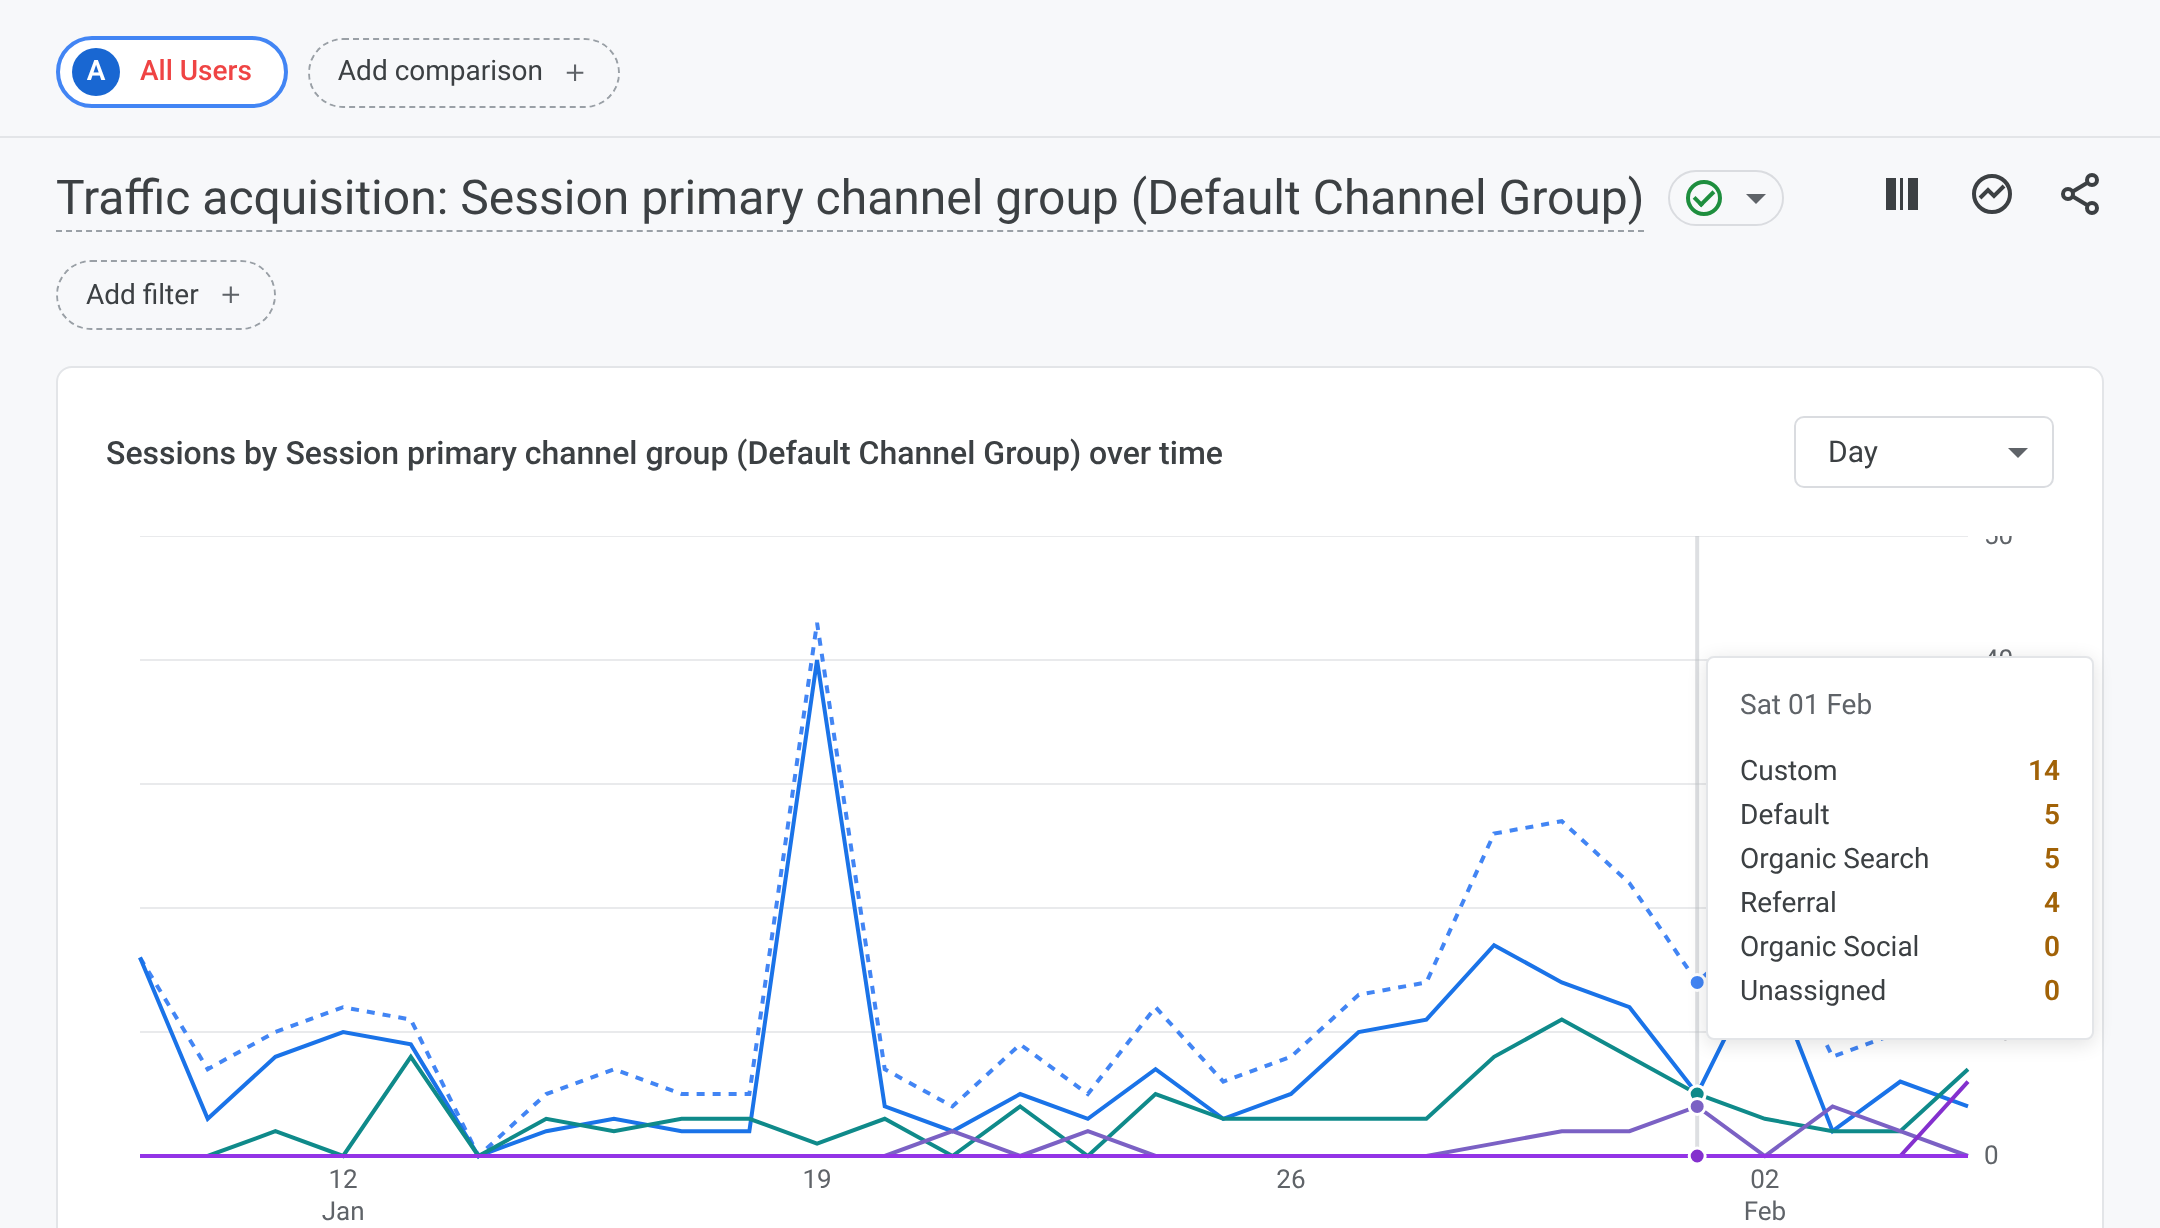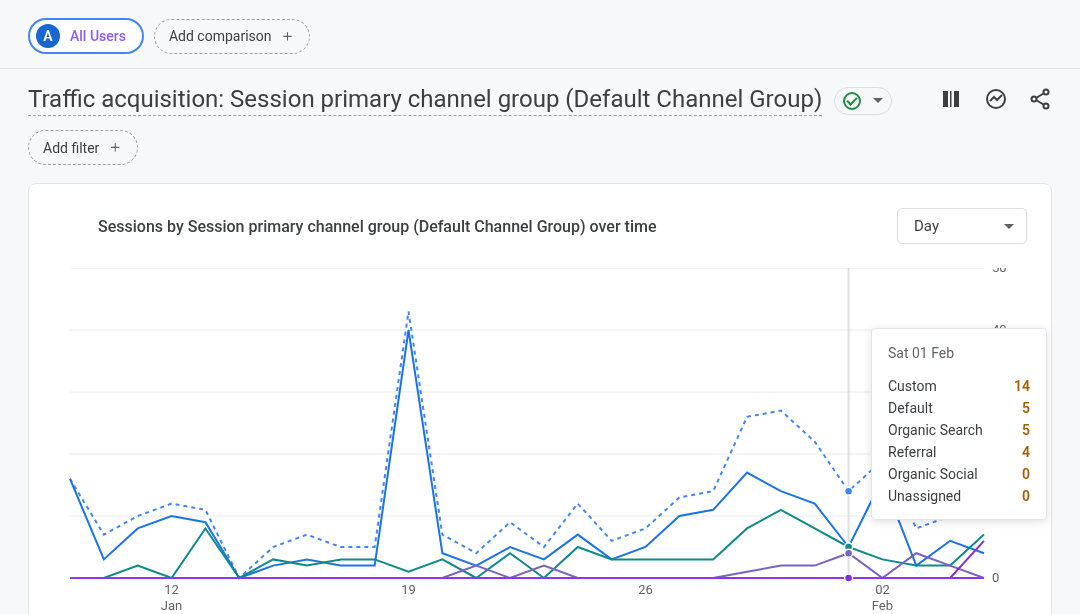--- a/index.html
+++ b/index.html
@@ -31,21 +31,21 @@
     background: #fff;
   }
   .avatar-a {
     width: 24px; height: 24px;
     border-radius: 50%;
     background: #1967d2;
     color: #fff; font-weight: 600;
     display: flex; align-items: center; justify-content: center;
     font-size: 14px;
   }
-  .chip-allusers .label { color: #8b5cf6; font-size: 14px; font-weight: 500; }
+  .chip-allusers .label { color: #ef4444; font-size: 14px; font-weight: 500; }
   .chip-dotted {
     display: inline-flex; align-items: center; gap: 8px;
     border: 1px dashed #9aa0a6;
     border-radius: 20px;
     padding: 6px 14px;
     background: transparent;
     color: #3c4043;
     font-size: 14px;
   }
   .plus-ic { font-size: 16px; color: #5f6368; font-weight: 400; }
@@ -58,21 +58,21 @@
     border-left: 5px solid transparent;
     border-right: 5px solid transparent;
     border-top: 5px solid #5f6368;
     display: inline-block;
     margin-left: 6px;
   }
 
   
   .title-row {
     display: flex;
-    align-items: center;
+    align-items: flex-start;
     gap: 12px;
     padding: 16px 28px 8px 28px;
   }
   .page-title {
     font-size: 24px;
     font-weight: 400;
     color: #3c4043;
     border-bottom: 1px dashed #9aa0a6;
     padding-bottom: 2px;
   }
@@ -112,21 +112,21 @@
     margin: 0 28px;
     background: #fff;
     border: 1px solid #e3e5e8;
     border-radius: 8px;
     padding: 24px 24px 16px 24px;
   }
   .card-head {
     display: flex; justify-content: space-between; align-items: center;
     margin-bottom: 24px;
   }
-  .card-title { font-size: 16px; font-weight: 500; color: #3c4043; margin-left: 45px; }
+  .card-title { font-size: 16px; font-weight: 500; color: #3c4043; }
   .granularity {
     display: inline-flex; align-items: center; gap: 20px;
     border: 1px solid #dadce0; border-radius: 5px;
     padding: 8px 12px 8px 16px;
     font-size: 15px; color: #3c4043;
     background: #fff;
     min-width: 130px;
     justify-content: space-between;
   }
   .gran-caret {
@@ -142,21 +142,21 @@
   .grid line { stroke: #e9eaec; stroke-width: 1; }
   .xline { stroke: #bdc1c6; stroke-width: 1; }
   .hover-line { stroke: #bdc1c6; stroke-width: 2; stroke-dasharray: 0; opacity: 0.5; }
   .series path { fill: none; stroke-width: 2; }
   .series .fill-area { stroke: none; }
 
   
   .tooltip {
     position: absolute;
     top: 60px; right: -20px;
-    width: 176px;
+    width: 194px;
     background: #fff;
     border: 1px solid #e3e5e8;
     box-shadow: 0 2px 10px rgba(0,0,0,0.12);
     border-radius: 4px;
     padding: 16px 16px 12px 16px;
     font-size: 14px;
   }
   .tooltip-date { color: #5f6368; margin-bottom: 14px; }
   .tt-row { display: flex; justify-content: space-between; padding: 3px 0; }
   .tt-row .v { font-weight: 600; color: #a16207; }

